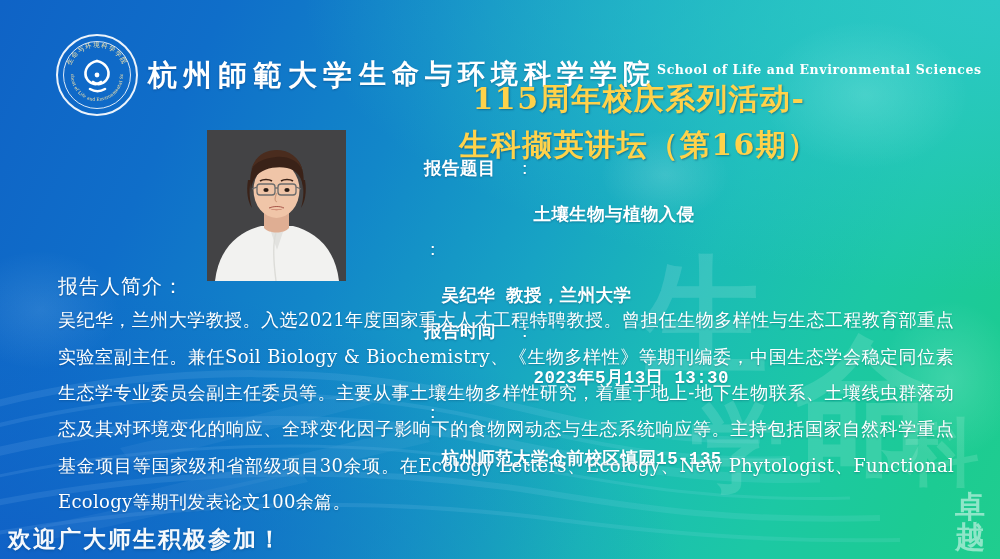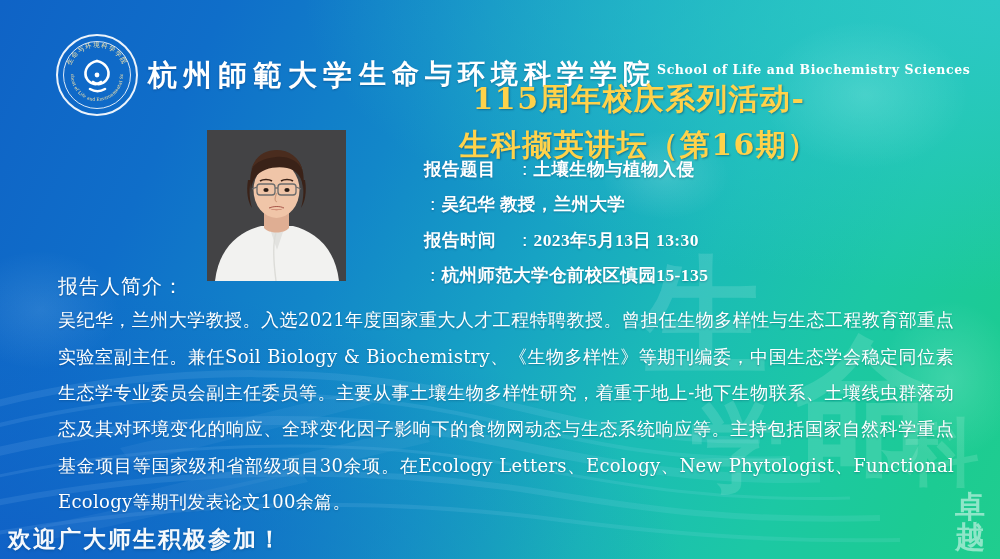--- a/index.html
+++ b/index.html
@@ -134,34 +134,34 @@
   }
   .portrait svg{display:block;}
 
   
   .info{
     position:absolute;left:424px;top:152px;
   }
   .info-row{
     display:flex;align-items:flex-start;
     color:#ffffff;
-    font-family:Liberation Serif, serif;
+    font-family:Liberation Mono, monospace;
     font-size:17.5px;
     line-height:2.02;
     text-shadow:0 1px 2px rgba(0,45,85,.35);
     white-space:nowrap;
   }
   .info-label{
     font-weight:700;
     letter-spacing:.5px;
     width:92px;flex:0 0 auto;
     text-align:justify;
   }
   .info-label.sp{letter-spacing:6.5px;}
-  .info-val{font-weight:700;letter-spacing:.4px;}
+  .info-val{font-weight:700;letter-spacing:.4px;margin-top:46px;}
 
   
   .bio{
     position:absolute;left:58px;top:270px;width:896px;
   }
   .bio-head{
     color:#ffffff;
     font-family:"DejaVu Serif","Liberation Serif",serif;
     font-weight:400;font-size:20px;letter-spacing:1px;
     line-height:1.62;
@@ -264,21 +264,21 @@
             <path d="M17 38 C 22 41, 27 41, 32 38"></path>
           </g>
           <circle cx="24" cy="24" r="2.4" fill="#ffffff"></circle>
         </svg>
       </div>
     </div>
 
     <div class="logo-text">
       <div class="logo-cn1">杭州師範大学</div>
       <div class="logo-cn2">生命与环境科学学院</div>
-      <div class="logo-en">School of Life and Biochemistry Sciences</div>
+      <div class="logo-en">School of Life and Environmental Sciences</div>
     </div>
   </div>
 
   <div class="title-block">
     <div class="title-line">115周年校庆系列活动-</div>
     <div class="title-line">生科撷英讲坛（第16期）</div>
   </div>
 
   <div class="portrait">
     <svg width="139" height="151" viewBox="0 0 139 151" xmlns="http://www.w3.org/2000/svg">

